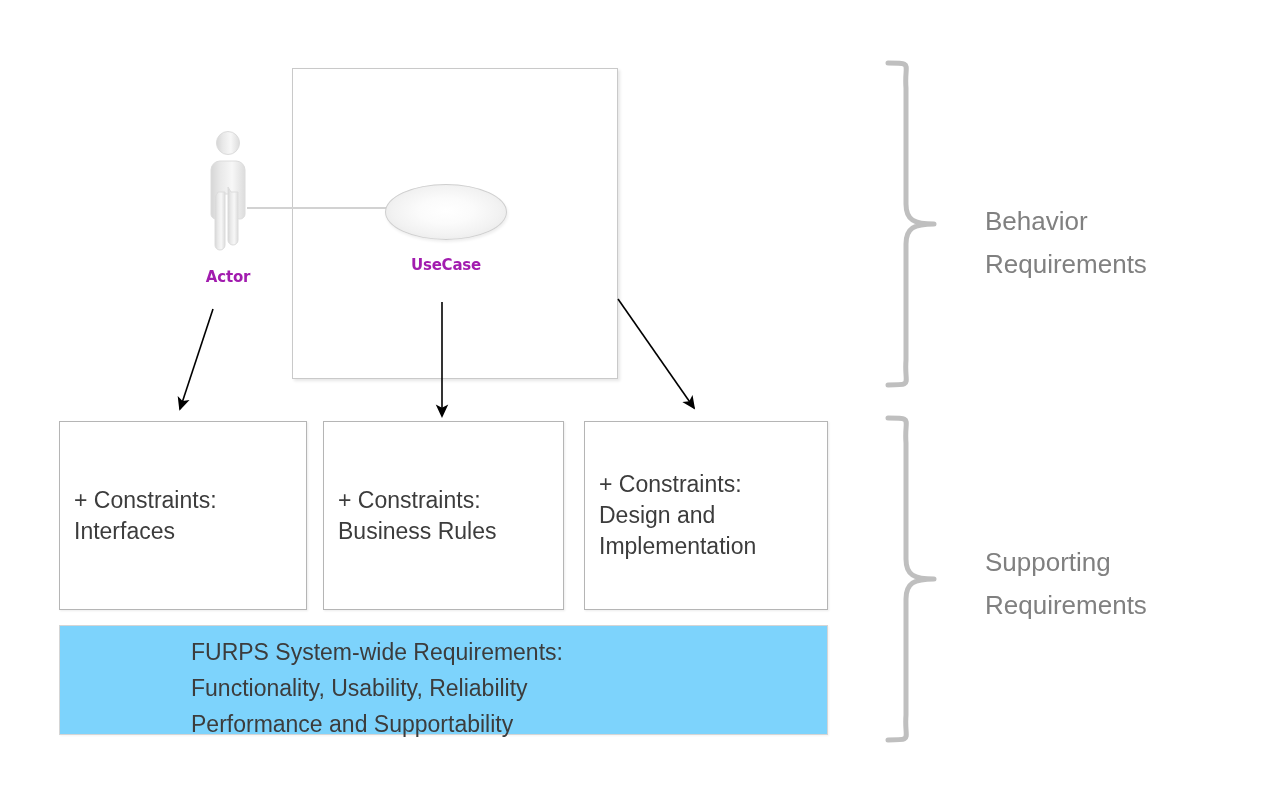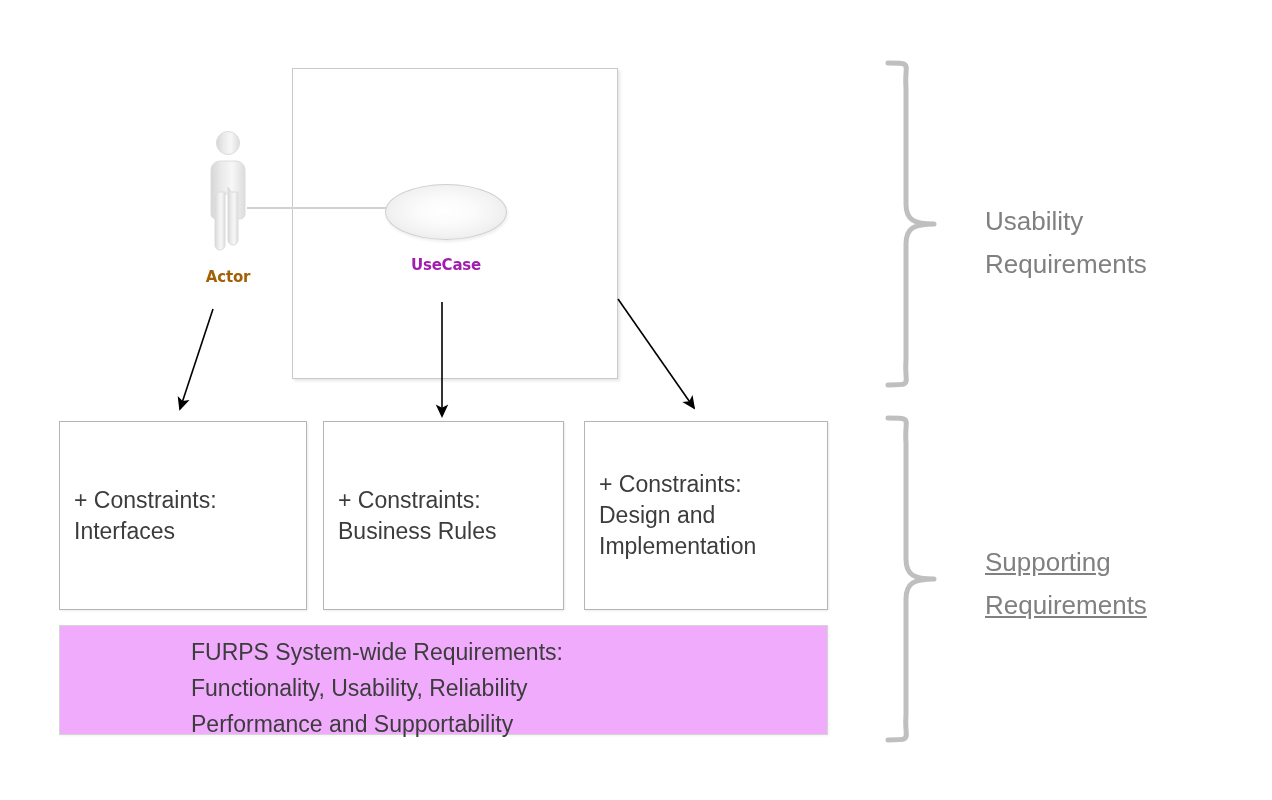--- a/index.html
+++ b/index.html
@@ -41,21 +41,21 @@
   }
   .actor-label {
     position: absolute;
     left: 180px;
     top: 268px;
     width: 96px;
     text-align: center;
     font-family: "DejaVu Sans", sans-serif;
     font-size: 15px;
     font-weight: bold;
-    color: #a16207;
+    color: #a21caf;
     letter-spacing: -0.2px;
   }
 
   
   .assoc-line {
     position: absolute;
     left: 247px;
     top: 207px;
     width: 140px;
     height: 2px;
@@ -119,21 +119,21 @@
   #cbox-2 { left: 323px; top: 421px; width: 241px; height: 189px; }
   #cbox-3 { left: 584px; top: 421px; width: 244px; height: 189px; }
 
   
   .furps-box {
     position: absolute;
     left: 59px;
     top: 625px;
     width: 769px;
     height: 110px;
-    background: #f0abfc;
+    background: #7dd3fc;
     border: 1px solid #d5d5d5;
     box-sizing: border-box;
     box-shadow: 1px 1px 2px rgba(0,0,0,0.05);
   }
   .furps-text {
     position: absolute;
     left: 131px;
     top: 8px;
     font-size: 23px;
     line-height: 36px;
@@ -152,21 +152,21 @@
 
   .brace-label {
     position: absolute;
     left: 985px;
     font-size: 26px;
     line-height: 43px;
     color: #808080;
     white-space: pre-line;
   }
   #label-behavior   { top: 200px; }
-  #label-supporting { top: 541px; text-decoration: underline; }
+  #label-supporting { top: 541px; }
 </style>
 </head>
 <body>
 
 <div id="canvas">
 
   <div class="system-box"></div>
 
   <div class="assoc-line"></div>
 
@@ -221,21 +221,21 @@
 
   <div class="furps-box">
     <div class="furps-text">FURPS System-wide Requirements:
 Functionality, Usability, Reliability
 Performance and Supportability</div>
   </div>
 
   <svg class="brace-svg" id="brace-behavior" viewBox="0 0 56 332" preserveAspectRatio="none">
     <path d="M4 5 C30 5, 20 5, 22 30 L22 146 C22 162, 30 166, 50 166 C30 166, 22 170, 22 186 L22 302 C20 327, 30 327, 4 327" fill="none" stroke="#bfbfbf" stroke-width="5" stroke-linecap="round" stroke-linejoin="round"></path>
   </svg>
-  <div class="brace-label" id="label-behavior">Usability
+  <div class="brace-label" id="label-behavior">Behavior
 Requirements</div>
 
   <svg class="brace-svg" id="brace-supporting" viewBox="0 0 56 332" preserveAspectRatio="none">
     <path d="M4 5 C30 5, 20 5, 22 30 L22 146 C22 162, 30 166, 50 166 C30 166, 22 170, 22 186 L22 302 C20 327, 30 327, 4 327" fill="none" stroke="#bfbfbf" stroke-width="5" stroke-linecap="round" stroke-linejoin="round"></path>
   </svg>
   <div class="brace-label" id="label-supporting">Supporting
 Requirements</div>
 
 </div>
 

